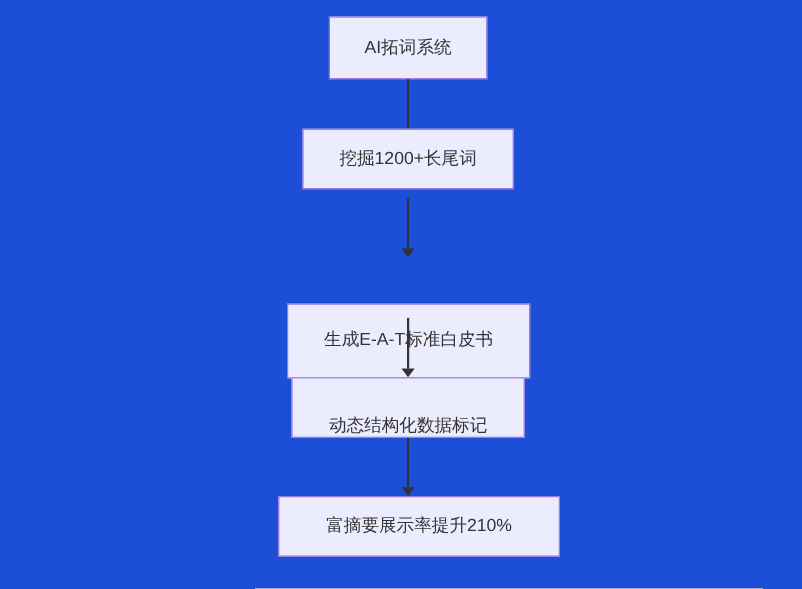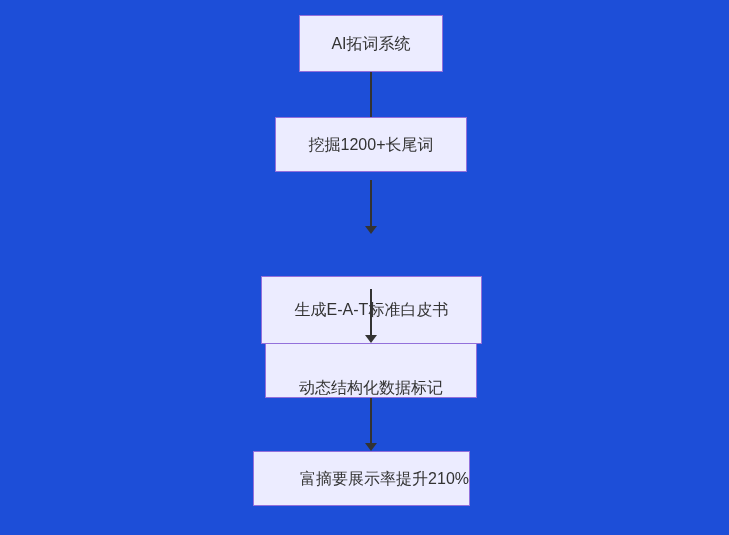--- a/index.html
+++ b/index.html
@@ -26,21 +26,21 @@
     align-items: center;
     justify-content: center;
     text-align: center;
     line-height: 1.2;
     white-space: nowrap;
   }
   .n0 { left: 299px; top: 15px;  width: 144px; height: 57px; }
   .n1 { left: 275px; top: 117px; width: 192px; height: 55px; }
   .n2 { left: 261px; top: 234px; width: 221px; height: 68px; margin-top: 42px; }
   .n3 { left: 265px; top: 343px; width: 212px; height: 55px; align-items: flex-end; }
-  .n4 { left: 253px; top: 451px; width: 217px; height: 55px; justify-content: flex-end; }
+  .n4 { left: 253px; top: 451px; width: 256px; height: 55px; }
 
   .edge {
     position: absolute;
     left: 365px;          
     width: 12px;
     display: flex;
     flex-direction: column;
     align-items: center;
   }
   .e0 { top: 72px;  height: 53px; }

